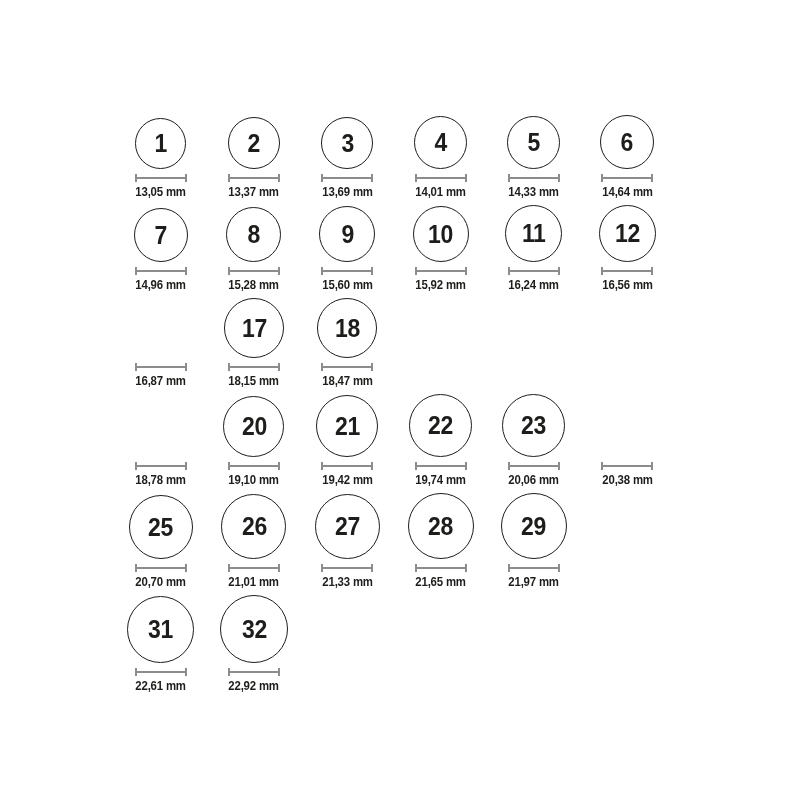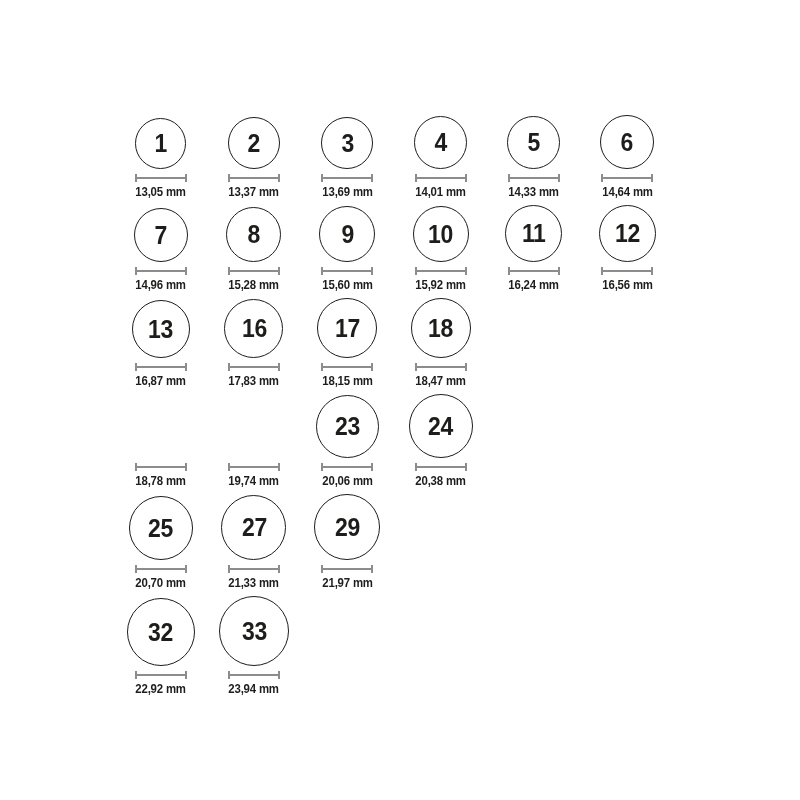--- a/index.html
+++ b/index.html
@@ -169,32 +169,22 @@
         <div class="cell">
           <div class="circle" style="width:57px;height:57px">
             <span class="num">12</span>
           </div>
           <div class="measure"></div>
           <div class="mm-label">16,56 mm</div>
         </div>
       </div>
       <div class="row">
         <div class="cell">
-          <div class="circle" style="width:58px;height:58px">
-            <span class="num">13</span>
-          </div>
           <div class="measure"></div>
           <div class="mm-label">16,87 mm</div>
-        </div>
-        <div class="cell">
-          <div class="circle" style="width:59px;height:59px">
-            <span class="num">16</span>
-          </div>
-          <div class="measure"></div>
-          <div class="mm-label">17,83 mm</div>
         </div>
         <div class="cell">
           <div class="circle" style="width:60px;height:60px">
             <span class="num">17</span>
           </div>
           <div class="measure"></div>
           <div class="mm-label">18,15 mm</div>
         </div>
         <div class="cell">
           <div class="circle" style="width:60px;height:60px">
@@ -203,71 +193,99 @@
           <div class="measure"></div>
           <div class="mm-label">18,47 mm</div>
         </div>
       </div>
       <div class="row">
         <div class="cell">
           <div class="measure"></div>
           <div class="mm-label">18,78 mm</div>
         </div>
         <div class="cell">
+          <div class="circle" style="width:61px;height:61px">
+            <span class="num">20</span>
+          </div>
+          <div class="measure"></div>
+          <div class="mm-label">19,10 mm</div>
+        </div>
+        <div class="cell">
+          <div class="circle" style="width:62px;height:62px">
+            <span class="num">21</span>
+          </div>
+          <div class="measure"></div>
+          <div class="mm-label">19,42 mm</div>
+        </div>
+        <div class="cell">
+          <div class="circle" style="width:63px;height:63px">
+            <span class="num">22</span>
+          </div>
           <div class="measure"></div>
           <div class="mm-label">19,74 mm</div>
         </div>
         <div class="cell">
           <div class="circle" style="width:63px;height:63px">
             <span class="num">23</span>
           </div>
           <div class="measure"></div>
           <div class="mm-label">20,06 mm</div>
         </div>
         <div class="cell">
-          <div class="circle" style="width:64px;height:64px">
-            <span class="num">24</span>
-          </div>
           <div class="measure"></div>
           <div class="mm-label">20,38 mm</div>
         </div>
       </div>
       <div class="row">
         <div class="cell">
           <div class="circle" style="width:64px;height:64px">
             <span class="num">25</span>
           </div>
           <div class="measure"></div>
           <div class="mm-label">20,70 mm</div>
         </div>
         <div class="cell">
           <div class="circle" style="width:65px;height:65px">
+            <span class="num">26</span>
+          </div>
+          <div class="measure"></div>
+          <div class="mm-label">21,01 mm</div>
+        </div>
+        <div class="cell">
+          <div class="circle" style="width:65px;height:65px">
             <span class="num">27</span>
           </div>
           <div class="measure"></div>
           <div class="mm-label">21,33 mm</div>
+        </div>
+        <div class="cell">
+          <div class="circle" style="width:66px;height:66px">
+            <span class="num">28</span>
+          </div>
+          <div class="measure"></div>
+          <div class="mm-label">21,65 mm</div>
         </div>
         <div class="cell">
           <div class="circle" style="width:66px;height:66px">
             <span class="num">29</span>
           </div>
           <div class="measure"></div>
           <div class="mm-label">21,97 mm</div>
         </div>
       </div>
       <div class="row">
         <div class="cell">
+          <div class="circle" style="width:67px;height:67px">
+            <span class="num">31</span>
+          </div>
+          <div class="measure"></div>
+          <div class="mm-label">22,61 mm</div>
+        </div>
+        <div class="cell">
           <div class="circle" style="width:68px;height:68px">
             <span class="num">32</span>
           </div>
           <div class="measure"></div>
           <div class="mm-label">22,92 mm</div>
-        </div>
-        <div class="cell">
-          <div class="circle" style="width:70px;height:70px">
-            <span class="num">33</span>
-          </div>
-          <div class="measure"></div>
-          <div class="mm-label">23,94 mm</div>
         </div>
       </div>
     </div>
 </div>
 
 </body></html>

